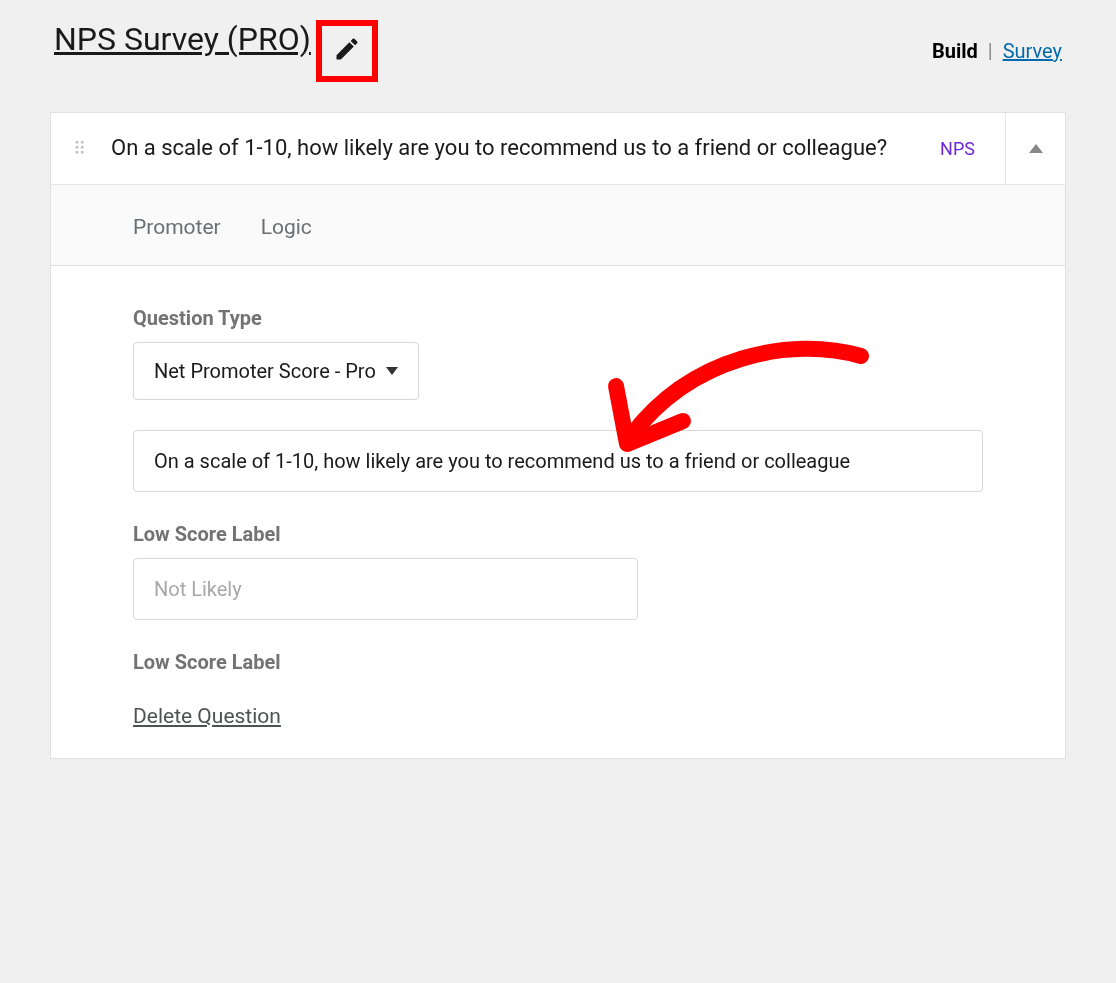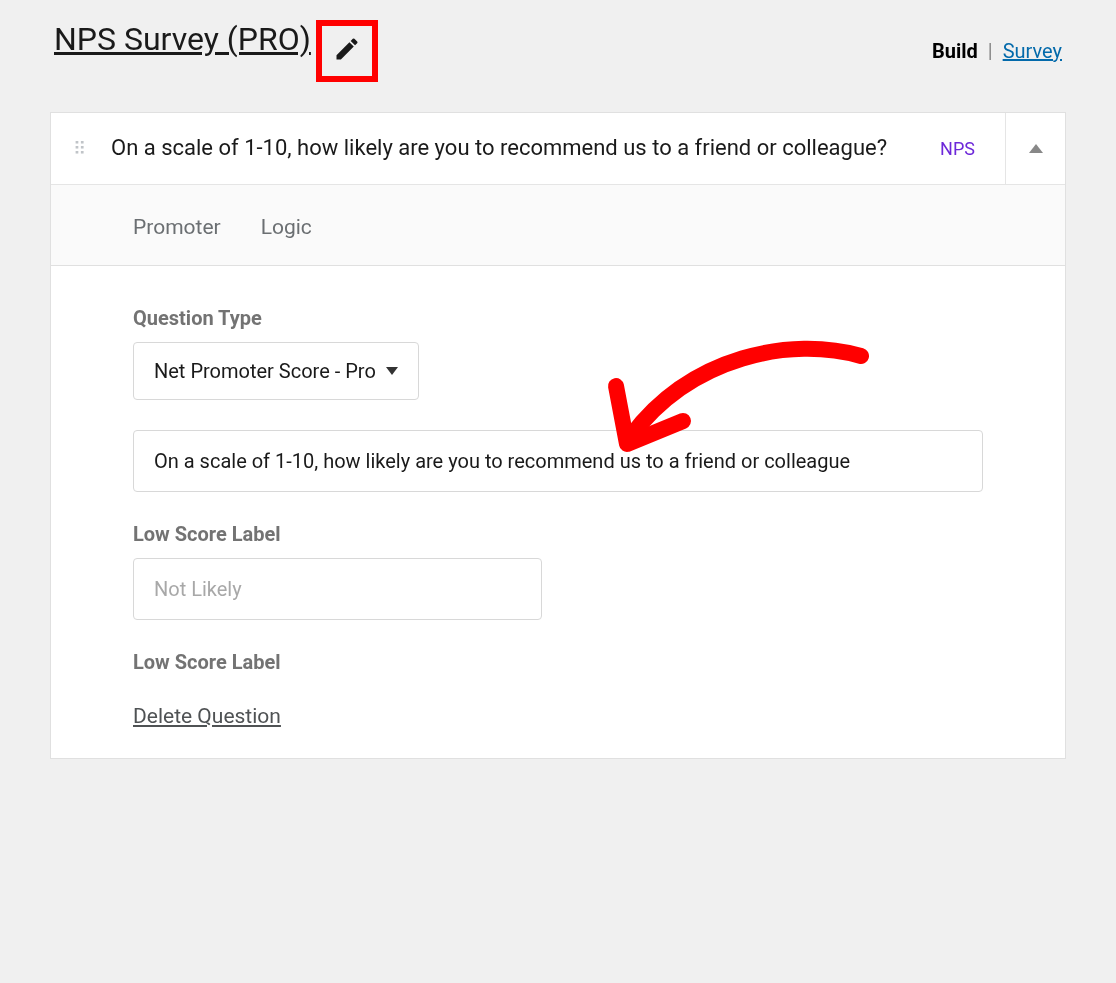--- a/index.html
+++ b/index.html
@@ -147,21 +147,21 @@
       width: 100%;
       padding: 18px 20px;
       border: 1px solid #d8d8d8;
       border-radius: 4px;
       font-size: 20px;
       color: #1a1a1a;
       background: #fff;
       font-family: inherit;
     }
     .text-input.half {
-      width: 409px;
+      width: 505px;
       max-width: 100%;
     }
     .text-input::placeholder {
       color: #a8a8a8;
     }
     .delete-link {
       margin-top: 14px;
     }
     .delete-link span {
       color: #4f5254;

